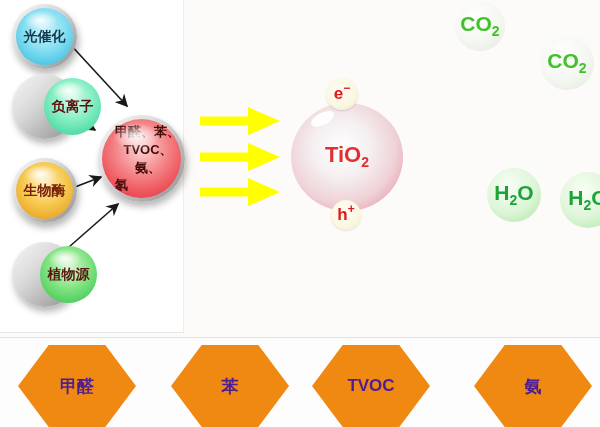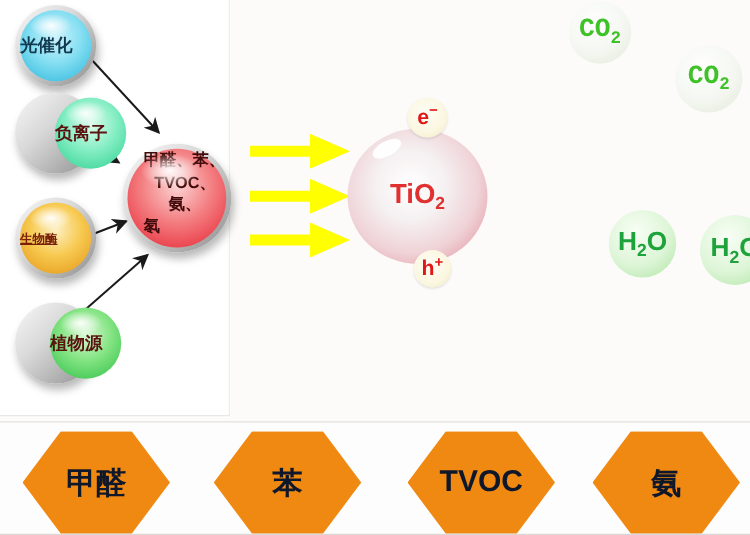--- a/index.html
+++ b/index.html
@@ -14,32 +14,32 @@
     background:#ffffff; border-right:1px solid #f0edec; border-bottom:1px solid #e9e6e4;
   }
   
   .orb {
     position:absolute; border-radius:50%; padding:4px;
     background:linear-gradient(135deg,#f8f8f8 0%,#d9d9d9 40%,#8f8f8f 100%);
     box-shadow:2px 5px 7px rgba(0,0,0,.28);
   }
   .orb-inner {
     width:100%; height:100%; border-radius:50%; position:relative;
-    display:flex; align-items:center; justify-content:flex-start;
+    display:flex; align-items:center; justify-content:center;
     font-weight:bold; text-align:center;
   }
   .orb-inner::before {
     content:''; position:absolute; left:14%; top:5%; width:58%; height:34%;
     border-radius:50%;
     background:radial-gradient(ellipse at center, rgba(255,255,255,.95) 0%, rgba(255,255,255,0) 72%);
     pointer-events:none;
   }
   .orb-cyan  .orb-inner { background:radial-gradient(circle at 50% 38%, #cdf3fb 0%, #86dff2 45%, #2ab6dc 100%); color:#12394f; font-size:14px; }
   .orb-mint  .orb-inner { background:radial-gradient(circle at 50% 38%, #dcfcec 0%, #86eec4 45%, #2ccf90 100%); color:#5a1410; font-size:14px;margin-left:28px; }
-  .orb-gold  .orb-inner { background:radial-gradient(circle at 50% 38%, #fdf0c4 0%, #f7ca52 45%, #e39412 100%); color:#7a2008; font-size:10px;text-decoration:underline; }
+  .orb-gold  .orb-inner { background:radial-gradient(circle at 50% 38%, #fdf0c4 0%, #f7ca52 45%, #e39412 100%); color:#7a2008; font-size:14px; }
   .orb-green .orb-inner { background:radial-gradient(circle at 50% 38%, #ddf8d8 0%, #84e483 45%, #2dbf46 100%); color:#5a1410; font-size:14px;margin-left:24px; }
   .orb-red   .orb-inner { background:radial-gradient(circle at 50% 38%, #fbd3d3 0%, #f37f82 45%, #e7202e 100%); color:#430c0c; font-size:13px; }
   .orb-s { width:65px; height:65px; }
   .orb-1 { left:12px; top:4px; }
   .orb-2 { left:12px; top:74px; }
   .orb-3 { left:12px; top:158px; }
   .orb-4 { left:12px; top:242px; }
   .orb-red { left:98px; top:115px; width:87px; height:87px; }
   .orb-red .orb-inner { flex-direction:column; align-items:flex-start; padding-left:13px; line-height:1.35; }
   
@@ -47,21 +47,21 @@
   
   .yarrow {
     position:absolute; width:80px; height:28px; background:#ffff00;
     clip-path:polygon(0% 34%, 60% 34%, 60% 0%, 100% 50%, 60% 100%, 60% 66%, 0% 66%);
   }
   .ya1 { left:200px; top:107px; }
   .ya2 { left:200px; top:143px; }
   .ya3 { left:200px; top:178px; }
   
   .big-bubble {
-    position:absolute; left:278px; top:103px; width:112px; height:108px; border-radius:50%;
+    position:absolute; left:291px; top:103px; width:112px; height:108px; border-radius:50%;
     background:radial-gradient(circle at 45% 42%, #ffffff 0%, #f5f0f1 32%, #efd2d6 62%, #e6a3ad 84%, #dd8793 100%);
     display:flex; flex-direction:row; align-items:center; justify-content:center;
     color:#e03030; font-weight:bold;
   }
   .big-bubble::before {
     content:''; position:absolute; left:17%; top:9%; width:22%; height:11%;
     border-radius:50%; transform:rotate(-28deg);
     background:rgba(255,255,255,.95);
   }
   .formula { font-size:22px; line-height:1.1; }
@@ -78,47 +78,47 @@
   .electron { left:326px; top:78px; width:32px; height:32px; }
   .hole     { left:331px; top:200px; width:30px; height:30px; }
   
   .mol {
     position:absolute; border-radius:50%;
     display:flex; align-items:center; justify-content:center;
     font-weight:bold;
   }
   .mol-co2 {
     background:radial-gradient(circle at 40% 32%, #ffffff 0%, #f4f7f1 55%, #e7eee1 85%, #dde7d6 100%);
-    color:#3ec228; font-size:21px;font-family:Liberation Mono, monospace;
+    color:#3ec228; font-size:21px;
   }
   .mol-h2o {
     background:radial-gradient(circle at 40% 32%, #f8fef5 0%, #ddf5d7 55%, #bdeab4 85%, #a8e0a2 100%);
     color:#1ea23c; font-size:21px;
   }
   .mol sub { font-size:14px; }
   .co2-1 { left:455px; top:1px;   width:50px; height:50px; }
   .co2-2 { left:540px; top:36px;  width:54px; height:54px; }
   .h2o-1 { left:487px; top:168px; width:54px; height:54px; }
   .h2o-2 { left:560px; top:172px; width:56px; height:56px; }
   
   .bottom-strip {
     position:absolute; left:0; top:337px; width:600px; height:91px;
     background:#fefdfd; border-top:1px solid #e4e1e0; border-bottom:1px solid #dbd8d6;
   }
   .hex {
     position:absolute; width:118px; height:82px; top:7px;
     background:#ef8912;
     clip-path:polygon(0% 50%, 26% 0%, 74% 0%, 100% 50%, 74% 100%, 26% 100%);
     display:flex; align-items:center; justify-content:center;
-    color:#0f172a; font-weight:bold; font-size:24px;
+    color:#4c1d95; font-weight:bold; font-size:17px;
     filter:drop-shadow(2px 3px 2px rgba(0,0,0,.18));
   }
   .hex-1 { left:18px; }
   .hex-2 { left:171px; }
-  .hex-3 { left:326px; }
+  .hex-3 { left:312px; }
   .hex-4 { left:474px; }
 </style>
 </head>
 <body>
 
 <div class="canvas">
 
   <div class="left-panel"></div>
 
   <svg class="overlay">

